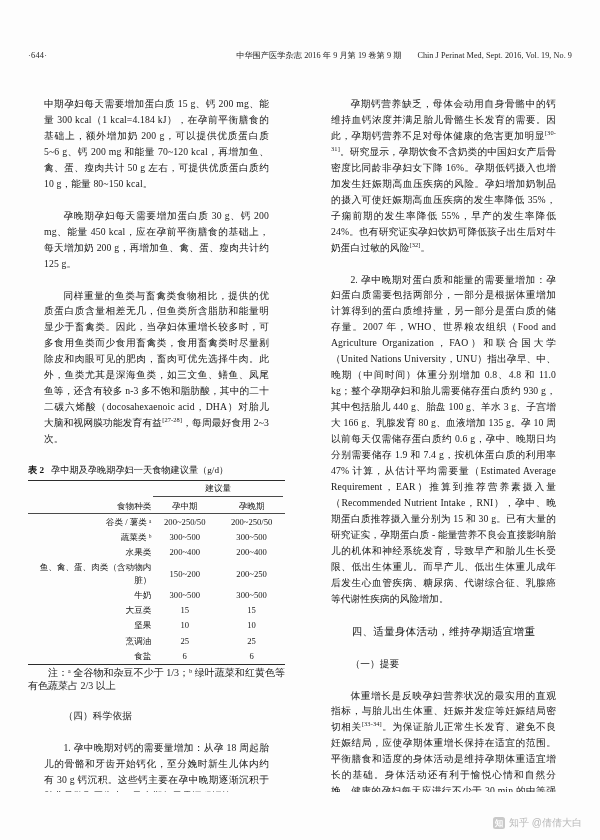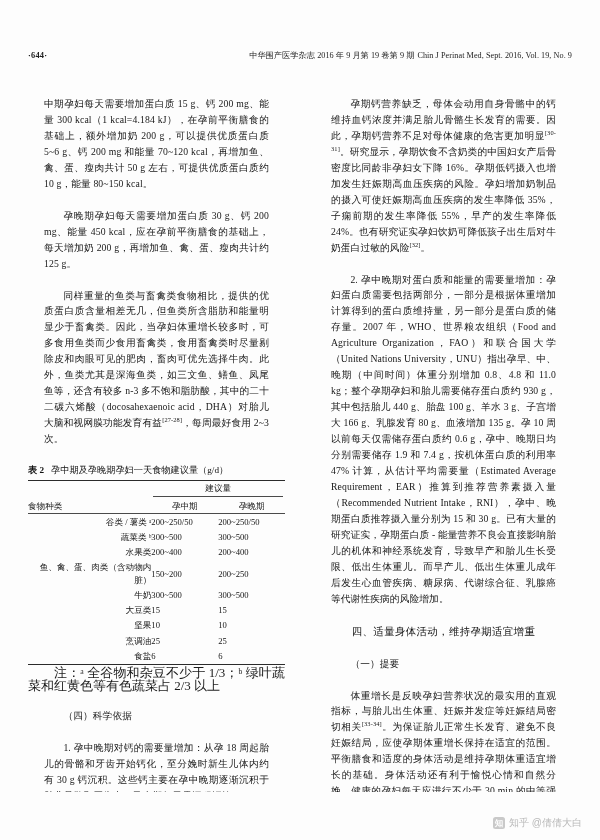--- a/index.html
+++ b/index.html
@@ -31,30 +31,29 @@
     align-items: baseline;
     justify-content: space-between;
     font-size: 8.2px;
     line-height: 12px;
     color: #1c1c1c;
     border-bottom: 0;
   }
   .runhead .folio {
     font-size: 8.4px;
     letter-spacing: .2px;
-    font-weight: bold;
   }
   .runhead .journal {
     font-size: 8.2px;
     white-space: nowrap;
     letter-spacing: .05px;
   }
   .runhead .journal .en {
     font-family: "Liberation Serif", serif;
-    padding-left: 3px;
+    padding-left: 16px;
   }
 
   
   .cols {
     position: absolute;
     left: 28px; top: 80px;
     width: 544px; height: 712px;
   }
   .col {
     position: absolute;
@@ -116,21 +115,21 @@
   table.data th, table.data td {
     padding: 1.4px 0;
     font-weight: normal;
     line-height: 12.4px;
   }
   .rule-top    { border-top: 1.1px solid #2b2b2b; }
   .rule-mid    { border-top: 0.7px solid #4a4a4a; }
   .rule-bottom { border-bottom: 1.1px solid #2b2b2b; }
 
   th.kind {
-    text-align: left;
+    text-align: right;
     width: 48%;
     vertical-align: bottom;
     padding-bottom: 2px;
   }
   th.grp {
     width: 52%;
   }
   th.grp .grp-label {
     display: block;
     padding-bottom: 1px;
@@ -141,24 +140,24 @@
     border-top: 0.7px solid #4a4a4a;
     margin: 0 2px;
   }
   th.sub {
     text-align: center;
     width: 26%;
     padding-top: 1.5px;
     padding-bottom: 2px;
   }
   td.name { text-align: right; padding-left: 1px; }
-  td.val  { }
+  td.val  { text-align: center; }
 
   .tbl-note {
-    font-size: 13px;
+    font-size: 10px;
     line-height: 12.6px;
     text-align: justify;
     text-indent: 2em;
     margin-top: 2.5px;
     color: #1a1a1a;
   }
 
   
   .brand {
     position: absolute;

